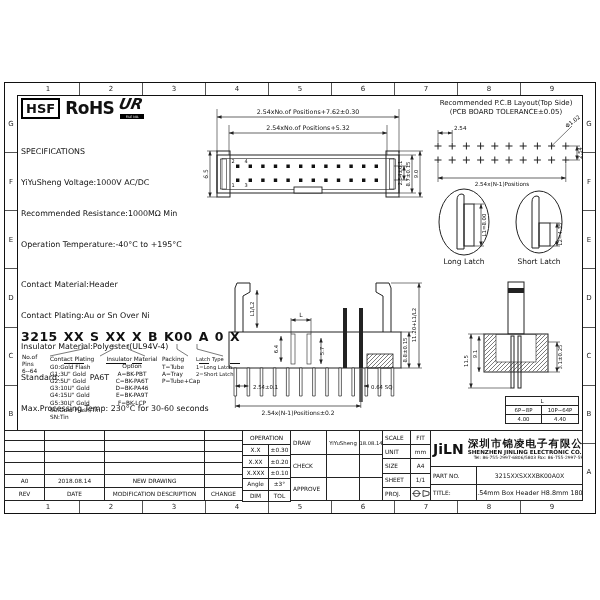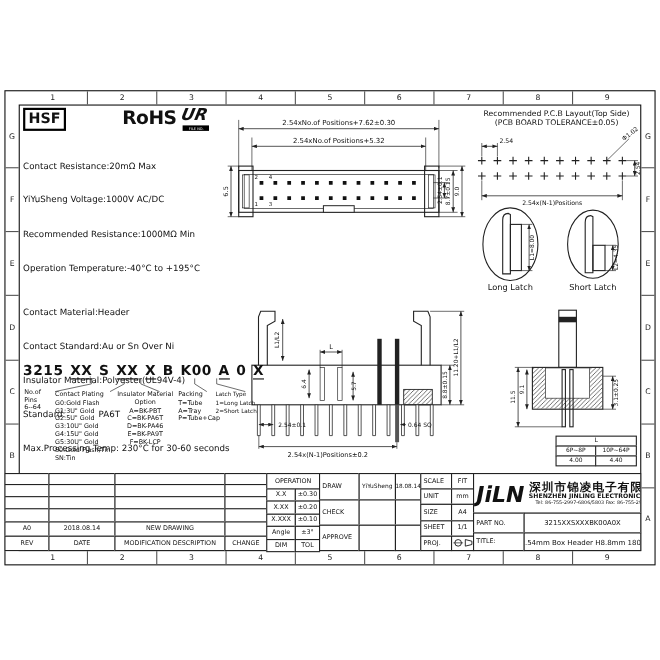--- a/index.html
+++ b/index.html
@@ -17,36 +17,36 @@
   .strip.v span{border-bottom:1px solid #555;}
   .strip.v span:last-child{border-bottom:none;}
   
   .c{position:absolute;box-sizing:border-box;border:1px solid #222;display:flex;
      align-items:center;justify-content:center;font-size:5.8px;white-space:nowrap;
      overflow:hidden;background:#fff;}
   .cl{justify-content:flex-start;padding-left:2px;}
   
   .logos{position:absolute;left:21px;top:97px;display:flex;align-items:center;gap:5px;}
   .hsf-box{border:2.5px solid #000;font-weight:bold;font-size:13px;padding:0 3px;line-height:17px;}
-  .rohs{font-weight:bold;font-size:17px;letter-spacing:-0.5px;margin-left:46px;}
+  .rohs{font-weight:bold;font-size:17px;letter-spacing:-0.5px;}
   .ulmark{position:relative;width:26px;height:22px;}
   .ulmark .ur{position:absolute;top:-2px;left:0;font-weight:bold;font-style:italic;
               font-size:15px;transform:skewX(-12deg);}
   .ulmark .bar{position:absolute;bottom:0;left:1px;width:24px;height:5px;background:#000;
                color:#fff;font-size:3.2px;display:flex;align-items:center;justify-content:center;}
   .specs{position:absolute;left:21px;top:126px;width:205px;font-size:7.9px;line-height:10.3px;
          white-space:pre;}
   .specs .t{margin-bottom:1px;}
   .specs .gap{margin-top:9px;}
   
   .ord-title{position:absolute;left:24px;top:302px;font-family:"DejaVu Serif",serif;
              font-style:italic;font-weight:bold;font-size:19px;}
   .ord-code{position:absolute;left:21px;top:329px;font-weight:bold;font-size:12.5px;
             letter-spacing:0.5px;display:flex;gap:6px;}
-  .ord-code .u{border-bottom:1.6px solid #111;padding-bottom:0;}
+  .ord-code .u{border-bottom:1.6px solid #111;padding-bottom:19px;}
   .ocol{position:absolute;font-size:5.8px;line-height:7.1px;white-space:nowrap;}
   .ocol .hd{margin-bottom:1px;}
   .ctr{text-align:center;}
   svg text{font-family:"DejaVu Sans",sans-serif;fill:#111;}
   svg .dl{stroke:#222;stroke-width:0.7;fill:none;}
   svg .sh{stroke:#222;stroke-width:1;fill:none;}
   svg .thin{stroke:#222;stroke-width:0.6;fill:none;}
 </style>
 </head>
 <body>
@@ -100,26 +100,26 @@
   <div class="logos">
     <span class="hsf-box">HSF</span>
     <span class="rohs">RoHS</span>
     <span class="ulmark">
       <span class="ur">UR</span>
       <span class="bar">FILE NO.</span>
     </span>
   </div>
 
   <div class="specs">
-    <div>Contact Resistance:20mΩ Max</div>
+    <div class="t">SPECIFICATIONS</div>
     <div>YiYuSheng Voltage:1000V AC/DC</div>
     <div>Recommended Resistance:1000MΩ Min</div>
     <div>Operation Temperature:-40°C to +195°C</div>
     <div class="gap">Contact Material:Header</div>
-    <div>Contact Standard:Au or Sn Over Ni</div>
+    <div>Contact Plating:Au or Sn Over Ni</div>
     <div>Insulator Material:Polyester(UL94V-4)</div>
     <div>Standard:            PA6T</div>
     <div>Max.Processing Temp: 230°C for 30-60 seconds</div>
     <div>              (260°C for 10 seconds)</div>
   </div>
 
   <svg class="abs" style="left:203px;top:103px;" width="222" height="118" viewBox="0 0 222 118">
     <defs>
       <marker id="ae" markerWidth="7" markerHeight="5" refX="6.5" refY="2.5" orient="auto">
           <path d="M0,0 L6.5,2.5 L0,5 Z" fill="#222"></path>
@@ -386,21 +386,21 @@
   <div class="c cl" style="left:382px;top:486.8px;width:29px;height:14.2px;">PROJ.</div>
   <div class="c" style="left:410px;top:486.8px;width:21px;height:14.2px;">
     <svg width="18" height="9" viewBox="0 0 18 9">
       <circle cx="4.5" cy="4.5" r="3" fill="none" stroke="#111" stroke-width="0.8"></circle>
       <line x1="0" y1="4.5" x2="9" y2="4.5" stroke="#111" stroke-width="0.6"></line>
       <path d="M11,1.5 L17,3 L17,6 L11,7.5 Z" fill="none" stroke="#111" stroke-width="0.8"></path>
     </svg>
   </div>
 
   <div class="c" style="left:430px;top:430px;width:153px;height:37px;justify-content:flex-start;padding:1px 2px;">
-    <span style="font-weight:bold;font-style:italic;font-size:20px;margin-right:4px;">JiLN</span>
+    <span style="font-weight:bold;font-size:14px;margin-right:4px;">JiLN</span>
     <span style="display:flex;flex-direction:column;align-items:center;line-height:1.15;">
       <span style="font-weight:bold;font-size:10.5px;letter-spacing:1px;">深圳市锦凌电子有限公司</span>
       <span style="font-weight:bold;font-size:5.6px;">SHENZHEN JINLING ELECTRONIC CO.,LTD</span>
       <span style="font-size:4.4px;">Tel: 86-755-2997-6806/5803   Fax: 86-755-2997-5992</span>
     </span>
   </div>
   <div class="c cl" style="left:430px;top:466px;width:47px;height:19px;">PART NO.</div>
   <div class="c" style="left:476px;top:466px;width:107px;height:19px;font-size:6.2px;">3215XXSXXXBK00A0X</div>
   <div class="c cl" style="left:430px;top:484px;width:47px;height:17px;">TITLE:</div>
   <div class="c" style="left:476px;top:484px;width:107px;height:17px;font-size:6.4px;">2.54mm Box Header H8.8mm 180°</div>

